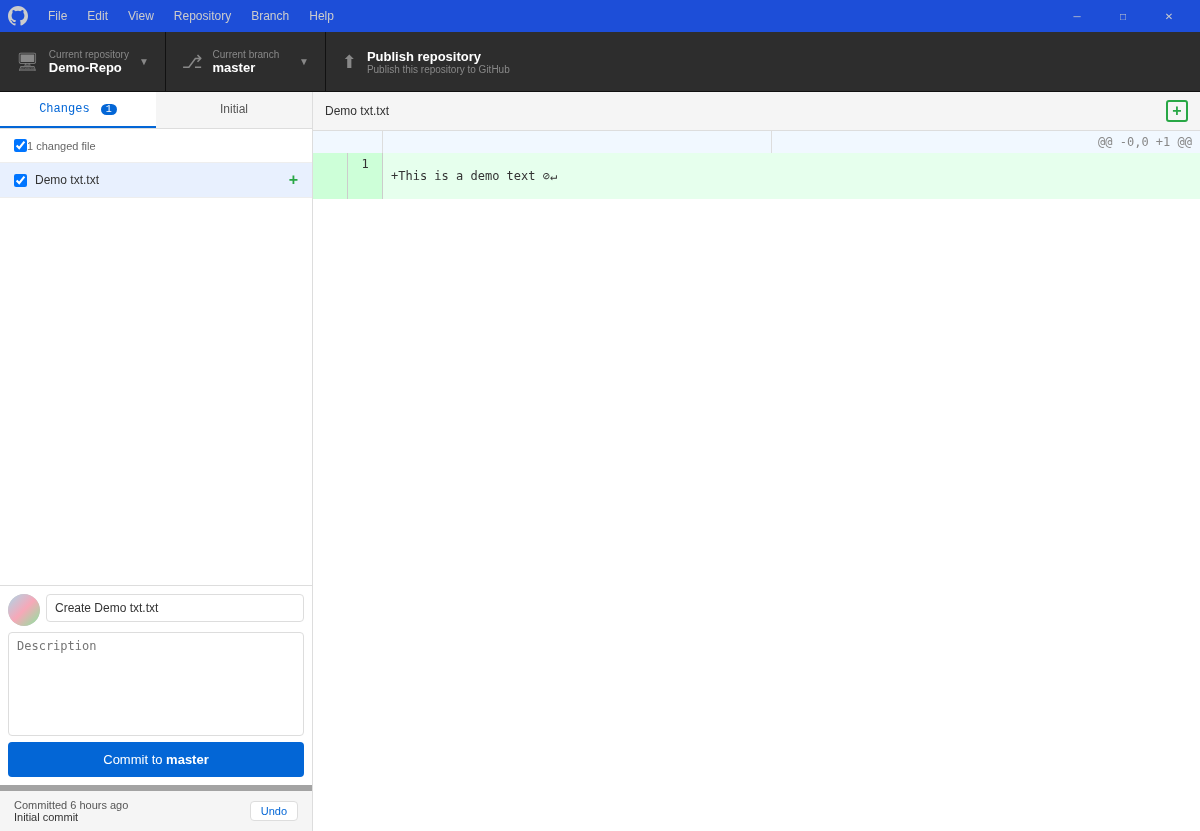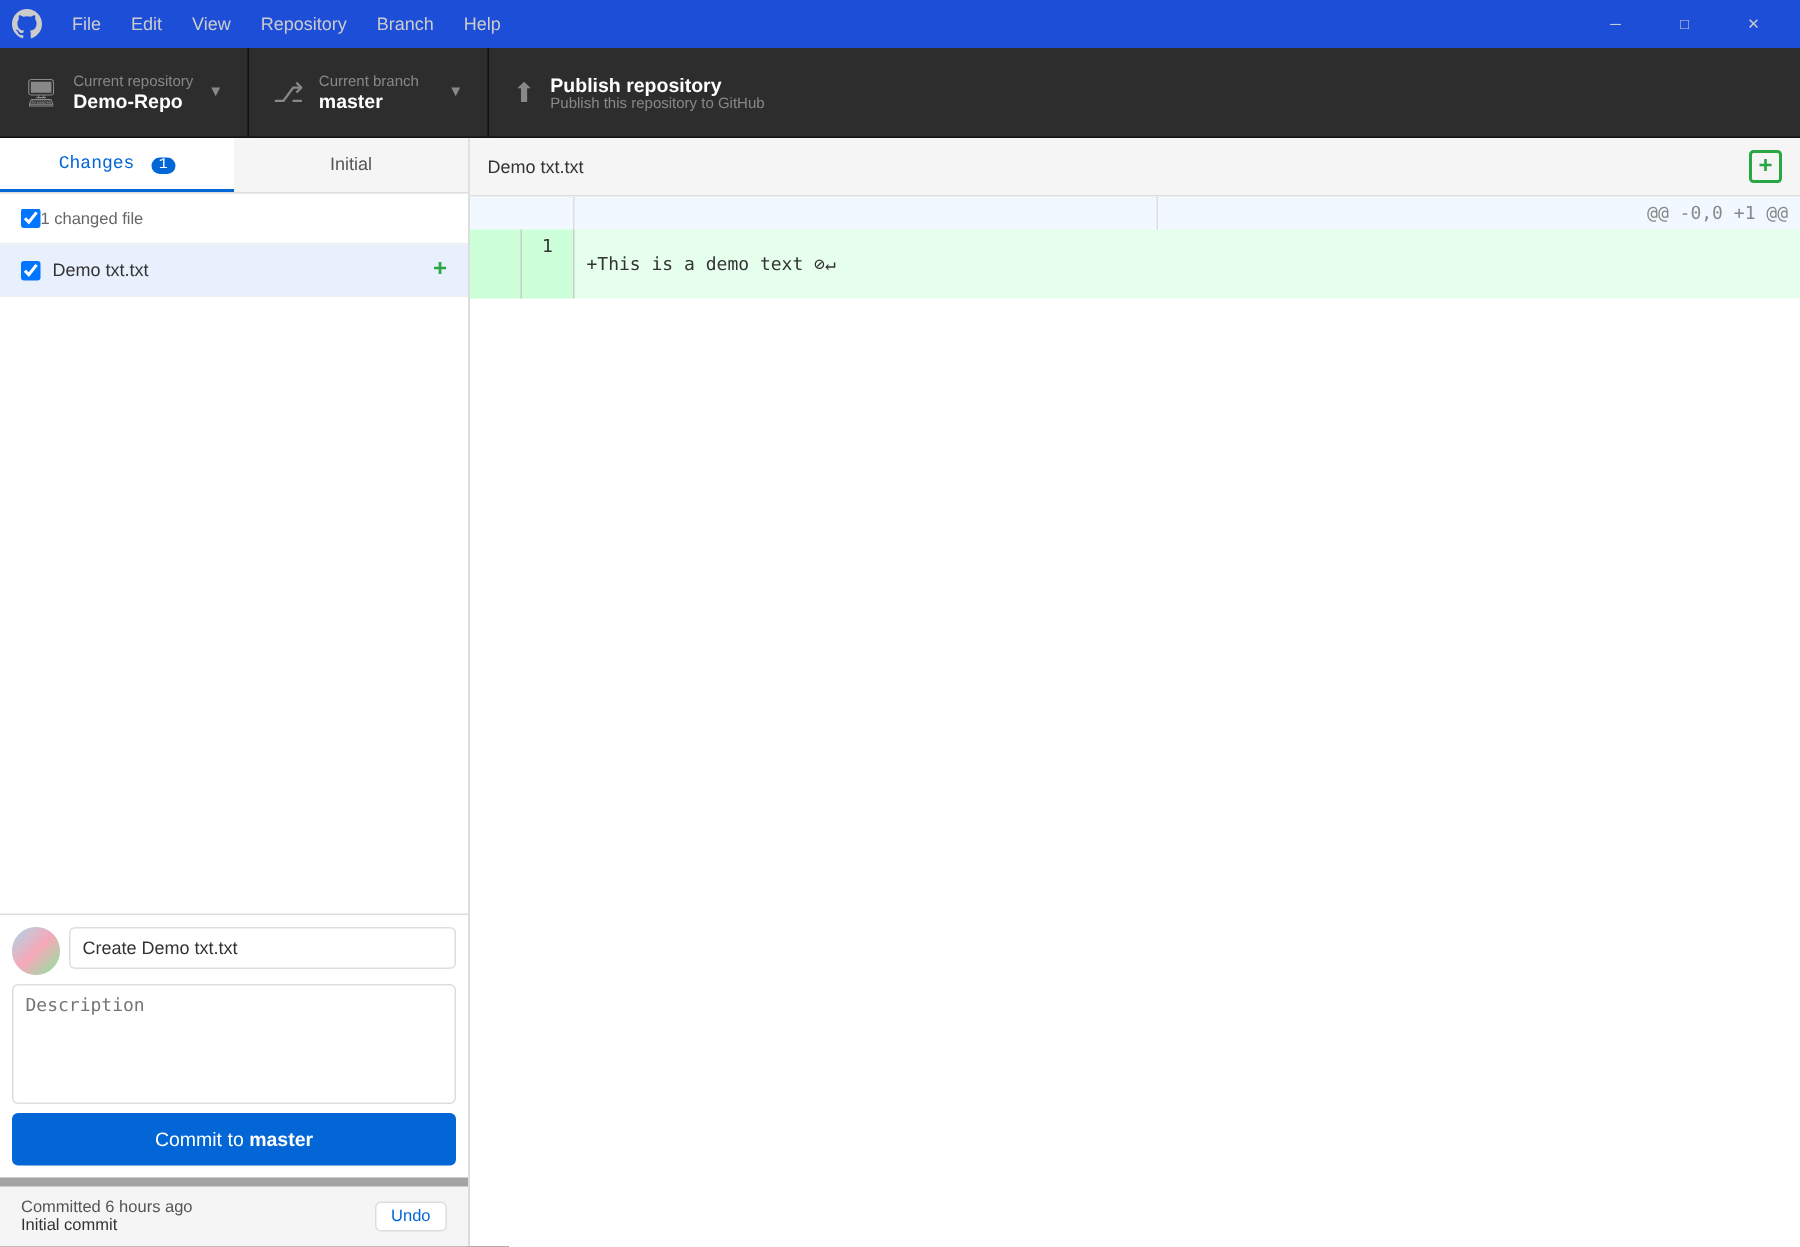--- a/index.html
+++ b/index.html
@@ -171,21 +171,21 @@
       outline: none;
     }
     .commit-description-input {
       width: 100%;
       border: 1px solid #ddd;
       border-radius: 4px;
       padding: 6px 8px;
       font-size: 12px;
       color: #999;
       resize: none;
-      height: 80px;
+      height: 104px;
       outline: none;
       margin-bottom: 6px;
       display: block;
     }
     .commit-btn {
       width: 100%;
       background: #0366d6;
       color: #fff;
       border: none;
       border-radius: 4px;

